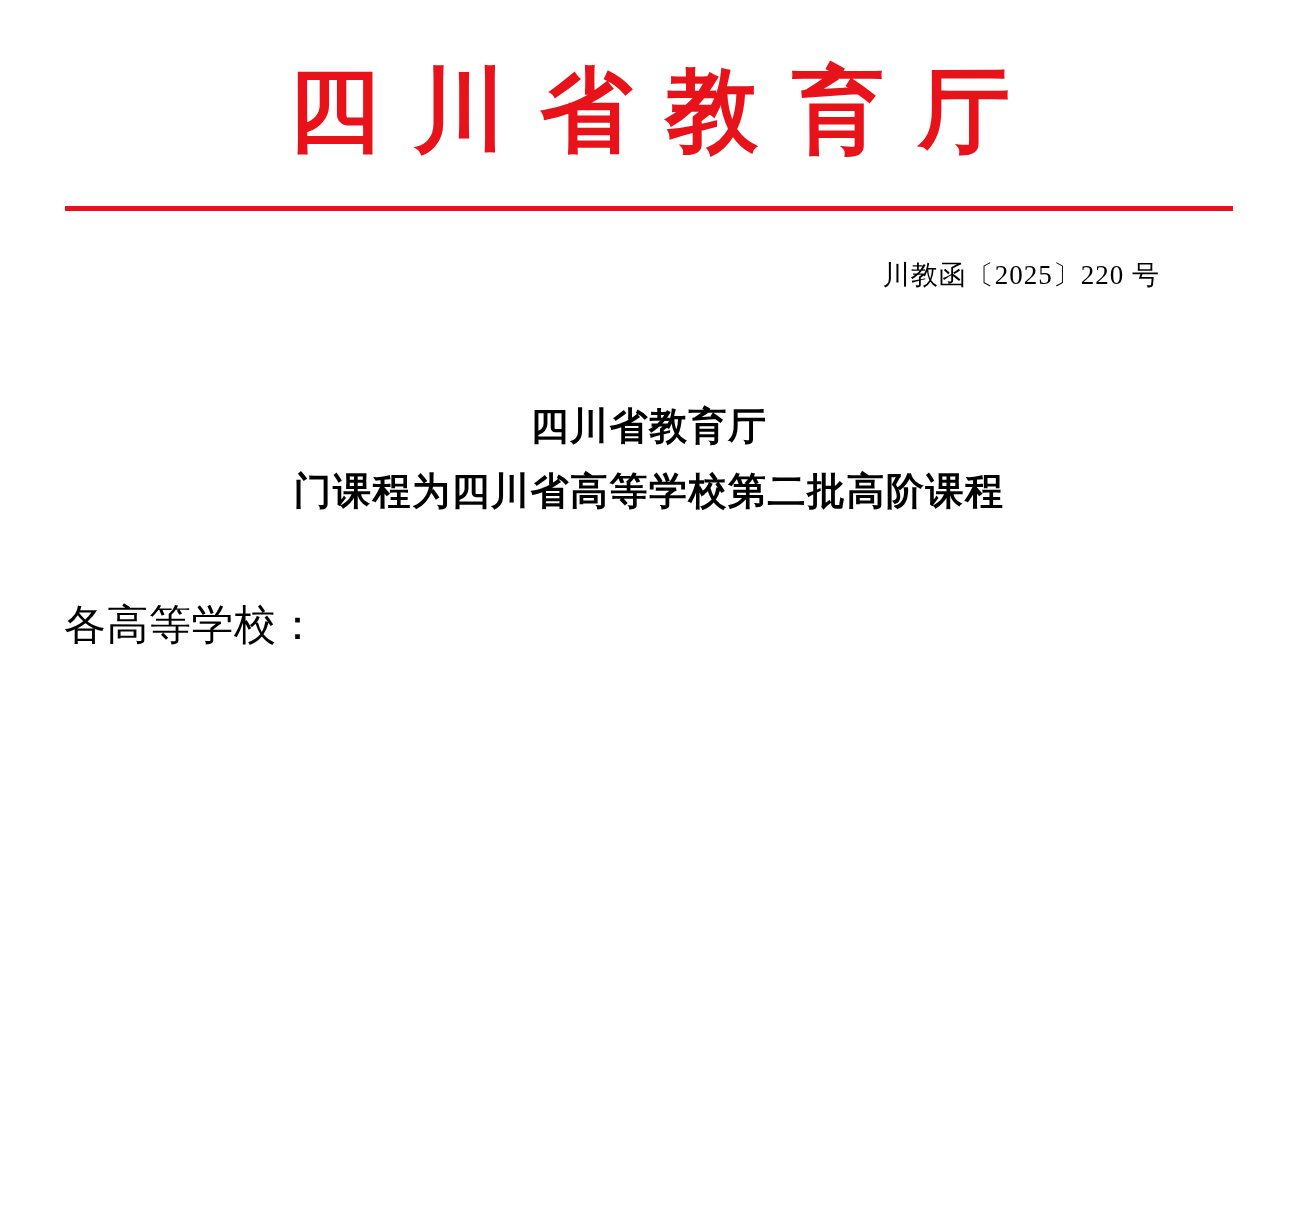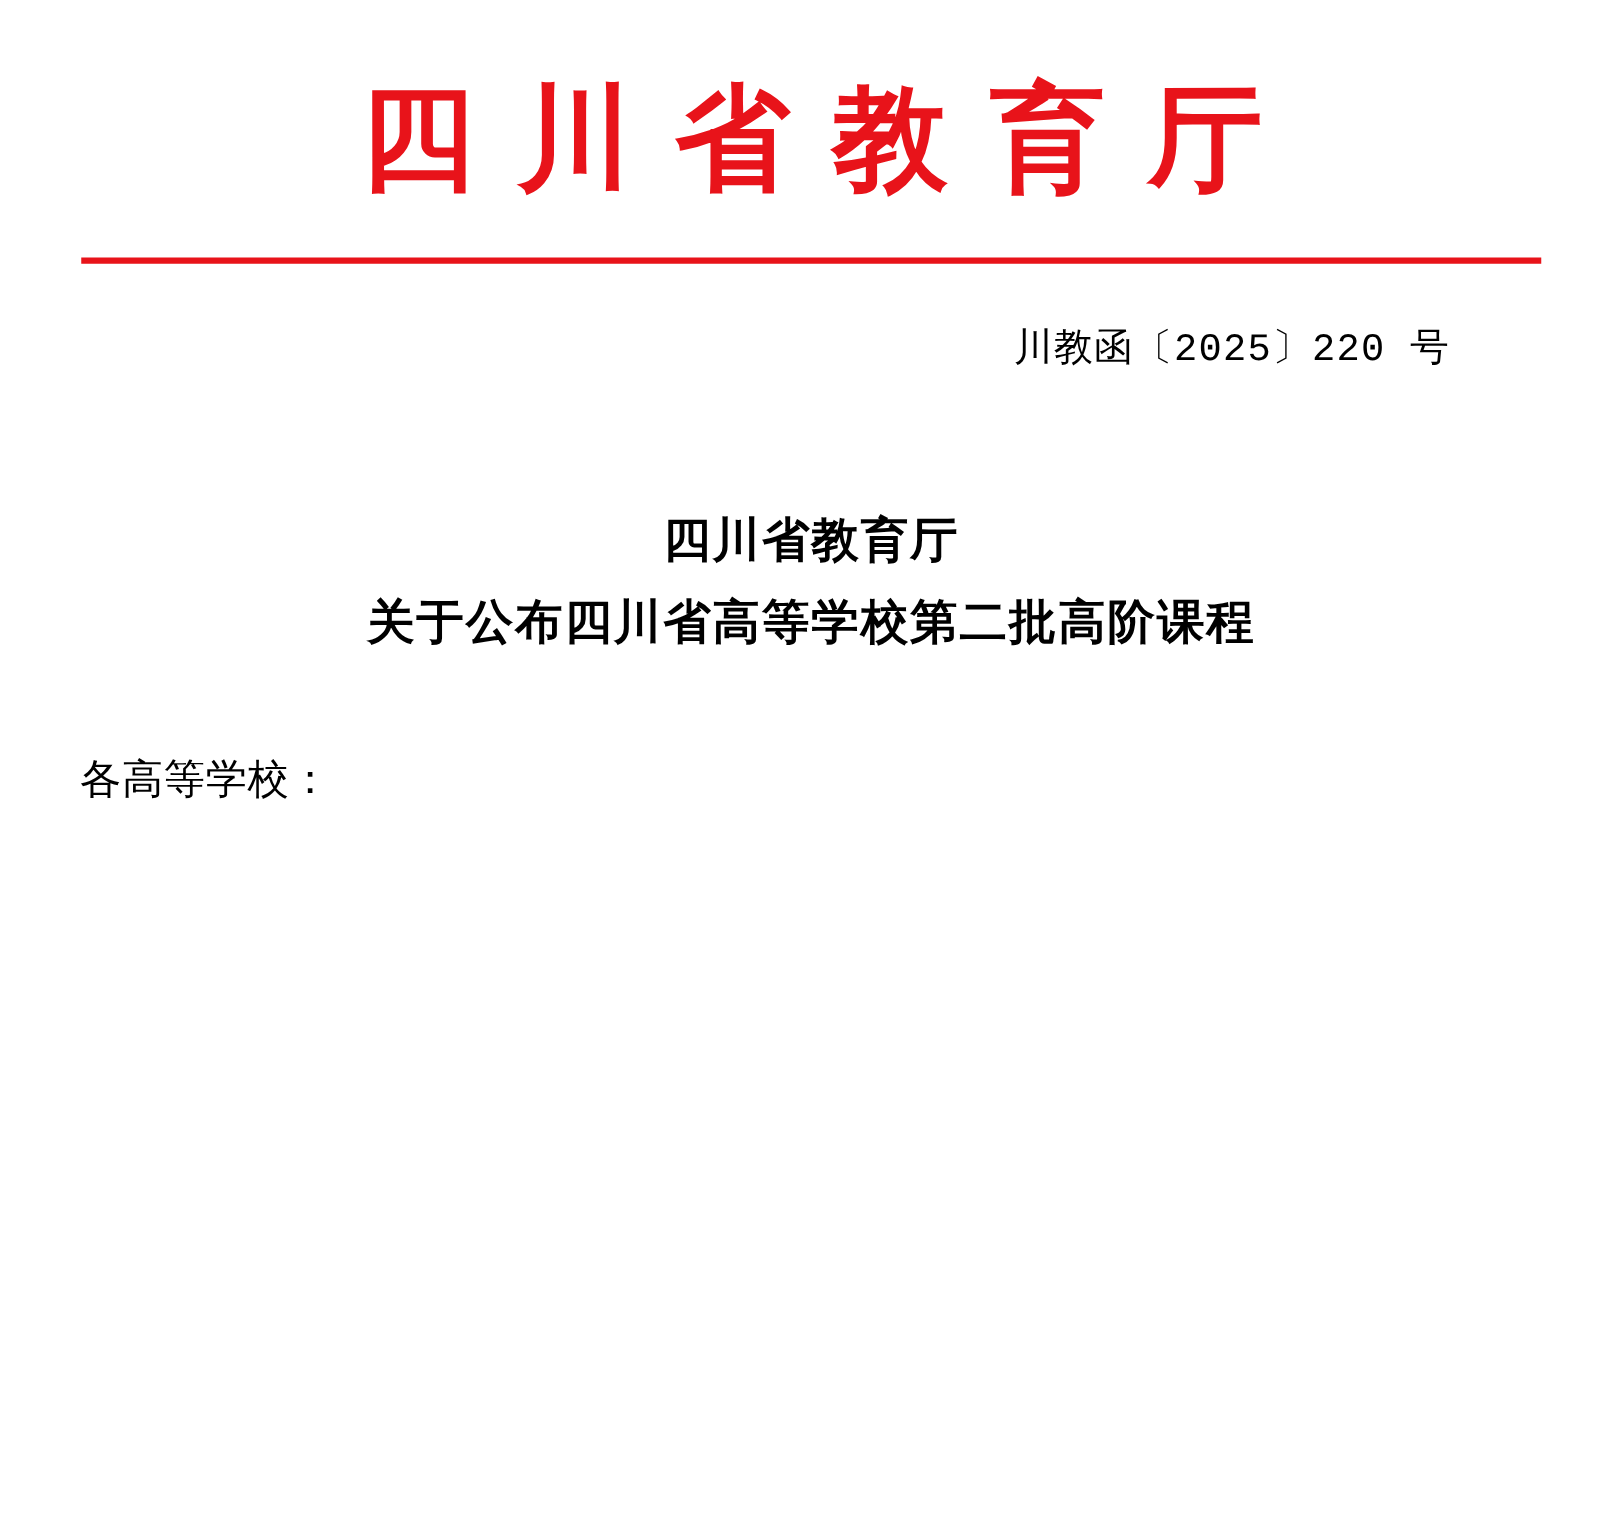--- a/index.html
+++ b/index.html
@@ -49,42 +49,42 @@
     margin-right: auto;
   }
 
   
   .doc-number-row {
     margin-top: 46px;
     text-align: right;
     padding-right: 74px;
   }
   .doc-number {
-    font-size: 31px;
+    font-size: 27px;
     letter-spacing: 1px;
-    font-family: Liberation Mono, monospace;
+    font-family: Liberation Serif, serif;
     text-align: center;
   }
 
   
   .title-block {
     margin-top: 100px;
     text-align: center;
     font-weight: 700;
     font-size: 38px;
     line-height: 1.72;
     letter-spacing: 1.5px;
     font-family: "DejaVu Serif", "Liberation Serif", serif;
   }
   .title-line { display: block; }
 
   
   .body-block {
     margin-top: 64px;
-    font-size: 33px;
+    font-size: 42px;
     line-height: 1.78;
     letter-spacing: 0.5px;
   }
   .salutation {
     margin: 0 0 6px 0;
   }
   .para {
     margin: 0;
     text-indent: 2em;
     text-align: justify;
@@ -101,20 +101,20 @@
   </div>
 
   <div class="red-rule"></div>
 
   <div class="doc-number-row">
     <span class="doc-number">川教函〔2025〕220 号</span>
   </div>
 
   <div class="title-block">
     <span class="title-line">四川省教育厅</span>
-    <span class="title-line">关于公布四川省高等学校第二批高阶课程</span>
+    <span class="title-line">门课程为四川省高等学校第二批高阶课程</span>
   </div>
 
   <div class="body-block">
     <p class="salutation">各高等学校：</p>
   </div>
 
 </div>
 
 </body></html>

